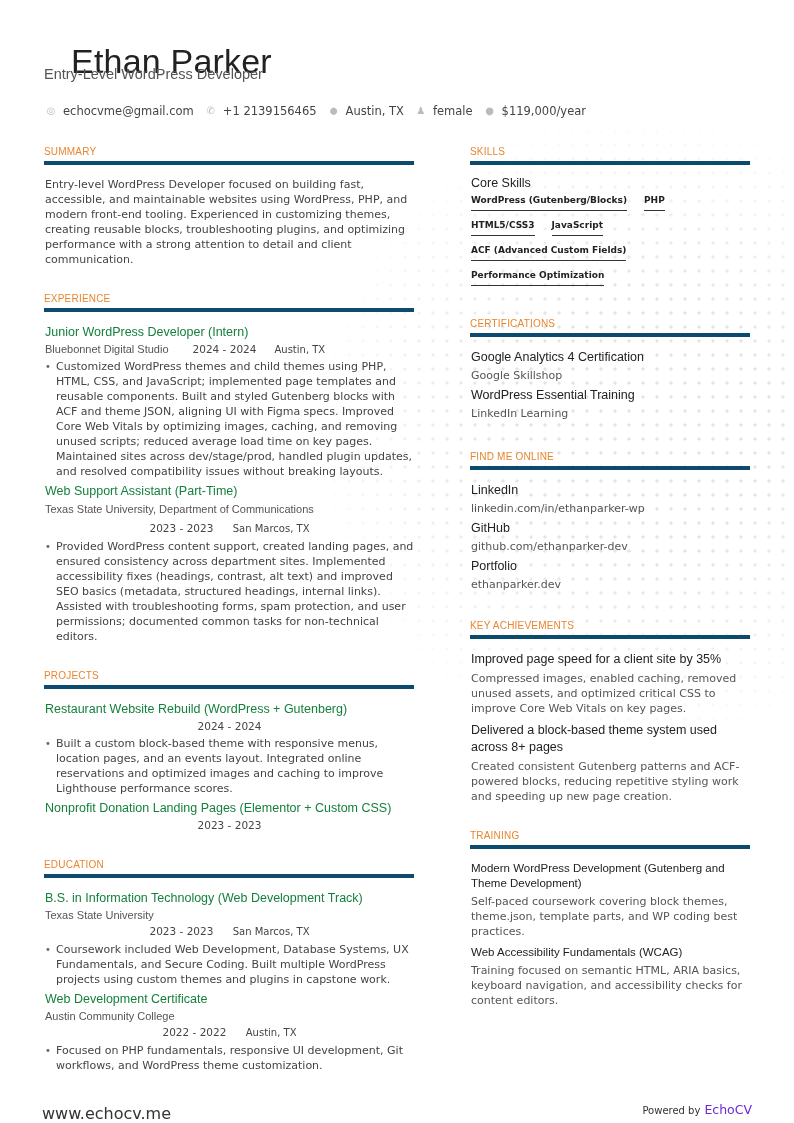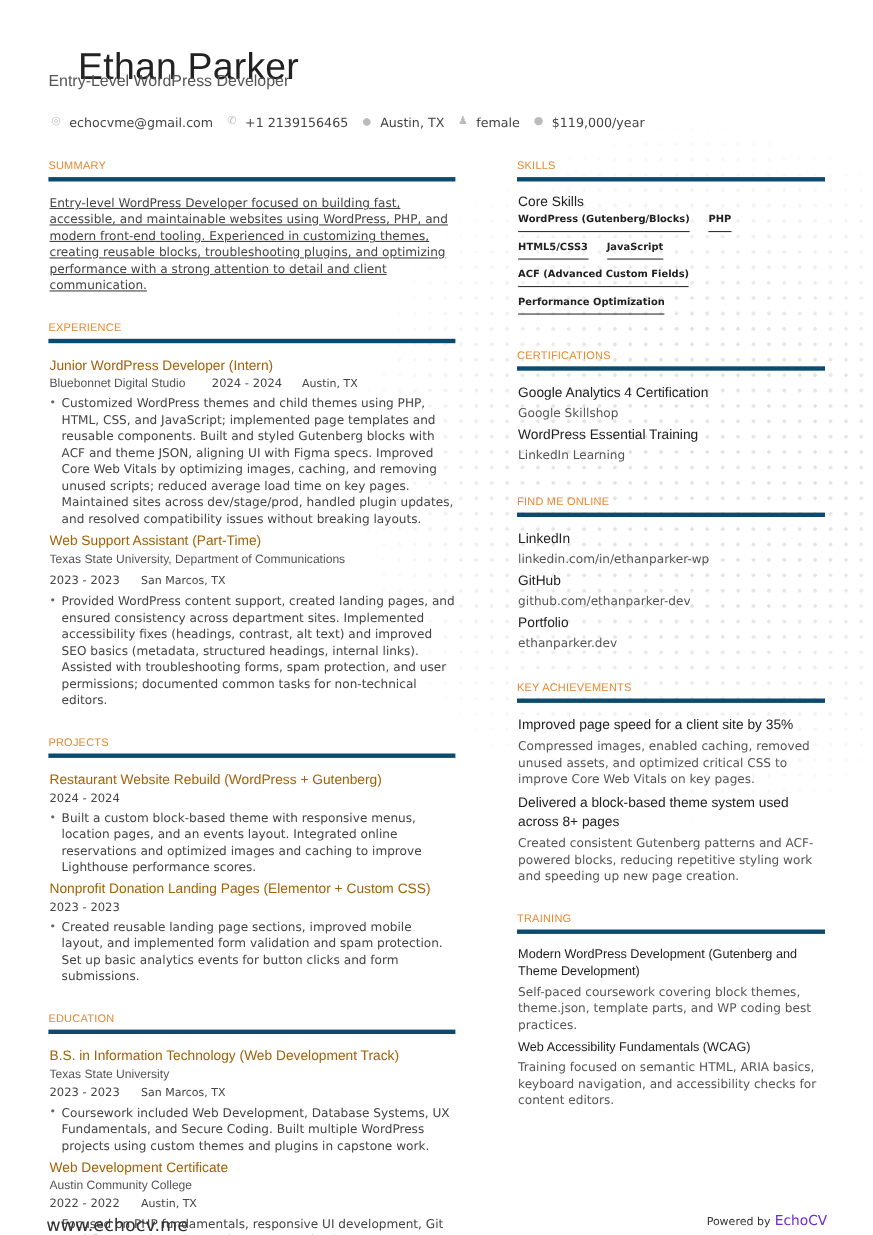--- a/index.html
+++ b/index.html
@@ -50,30 +50,30 @@
   .col-left { position: absolute; left: 44px; top: 146px; width: 370px; }
   .col-right { position: absolute; left: 470px; top: 146px; width: 280px; }
   .sec-head {
     font-family: "Liberation Sans", sans-serif;
     font-size: 10px; color: #e8862f; letter-spacing: 0.2px;
     padding-bottom: 4px;
     border-bottom: 4px solid #0c4a6e;
     margin-bottom: 12px;
   }
   .sec { margin-bottom: 20px; }
-  .para { font-size: 11px; line-height: 15px; color: #444; padding-left: 1px; text-decoration: underline; }
+  .para { font-size: 11px; line-height: 15px; color: #444; padding-left: 1px; }
   .item-title {
     font-family: "Liberation Sans", sans-serif;
-    font-size: 12.5px; color: #a16207; line-height: 17px; padding-left: 1px;
+    font-size: 12.5px; color: #15803d; line-height: 17px; padding-left: 1px;
   }
   .item-sub {
     font-family: "Liberation Sans", sans-serif;
     font-size: 11px; color: #555; line-height: 16px; padding-left: 1px;
   }
-  .meta { font-size: 10.5px; color: #444; line-height: 16px; padding-left: 1px; }
+  .meta { font-size: 10.5px; color: #444; line-height: 16px; padding-left: 1px; text-align: center; }
   .meta .loc { margin-left: 16px; font-size: 10px; }
   .inline-meta { display: flex; align-items: baseline; }
   .inline-meta .date { margin-left: 24px; font-size: 10.5px; color: #444; }
   .inline-meta .loc { margin-left: 18px; font-size: 10px; color: #444; }
   ul.bul { list-style: none; margin: 2px 0 4px 0; }
   ul.bul li {
     position: relative; padding-left: 12px;
     font-size: 11px; line-height: 15px; color: #444;
   }
   ul.bul li::before {
@@ -184,23 +184,20 @@
         <div class="item-title">Restaurant Website Rebuild (WordPress + Gutenberg)</div>
         <div class="meta">2024 - 2024</div>
         <ul class="bul">
           <li>Built a custom block-based theme with responsive menus, location pages, and an events layout. Integrated online reservations and optimized images and caching to improve Lighthouse performance scores.</li>
         </ul>
       </div>
 
       <div style="margin-top:2px;">
         <div class="item-title">Nonprofit Donation Landing Pages (Elementor + Custom CSS)</div>
         <div class="meta">2023 - 2023</div>
-        <ul class="bul">
-          <li>Created reusable landing page sections, improved mobile layout, and implemented form validation and spam protection. Set up basic analytics events for button clicks and form submissions.</li>
-        </ul>
       </div>
     </div>
 
     <div class="sec" style="margin-top:26px;">
       <div class="sec-head">EDUCATION</div>
 
       <div>
         <div class="item-title">B.S. in Information Technology (Web Development Track)</div>
         <div class="item-sub">Texas State University</div>
         <div class="meta">

